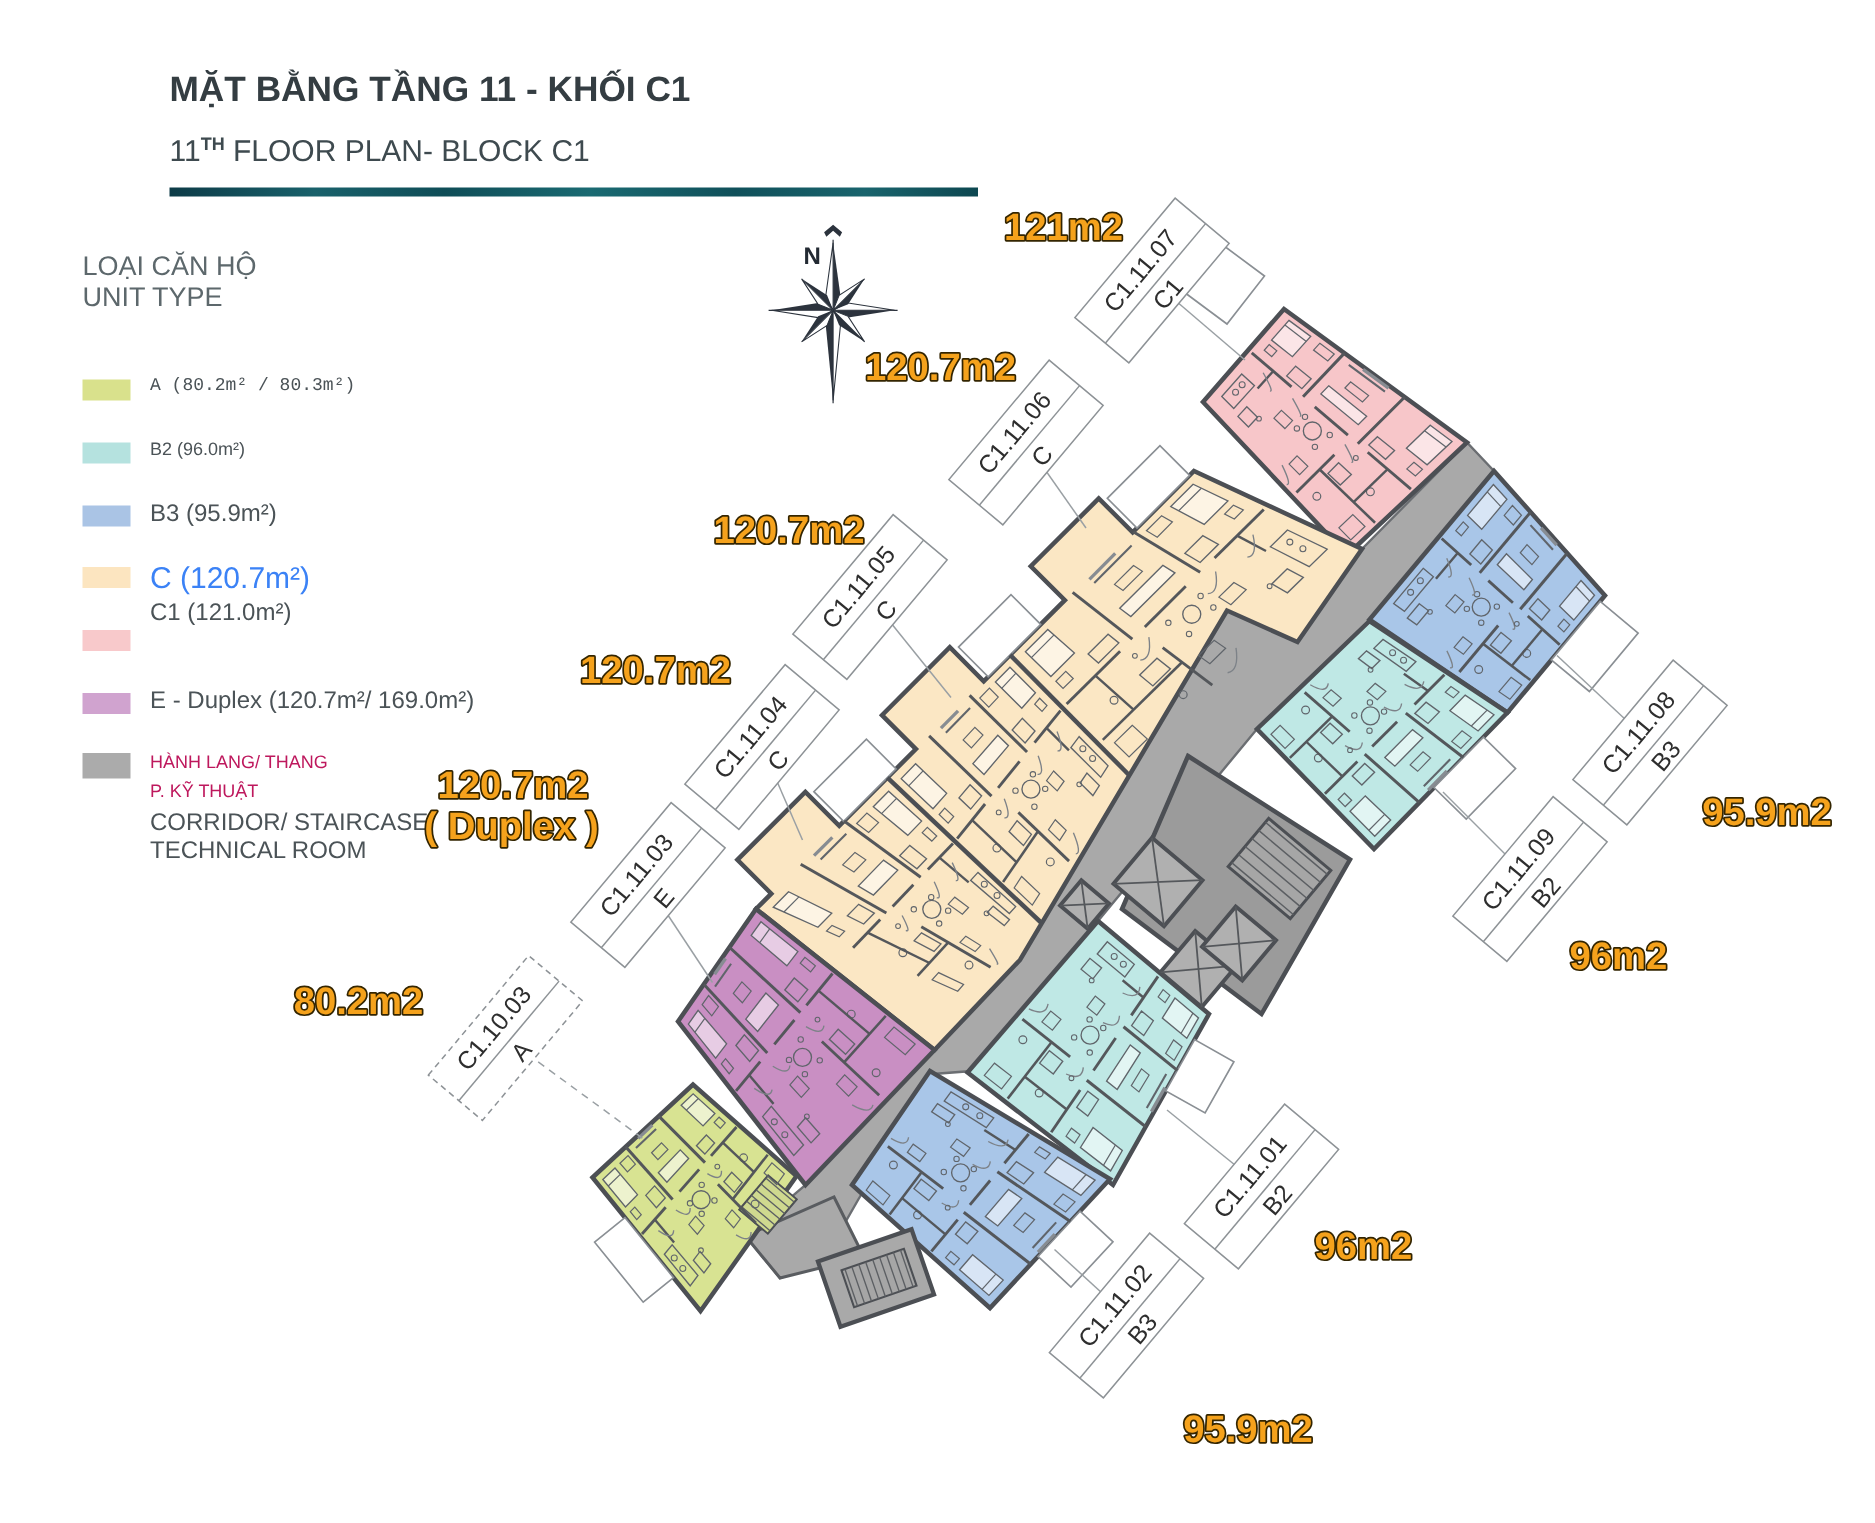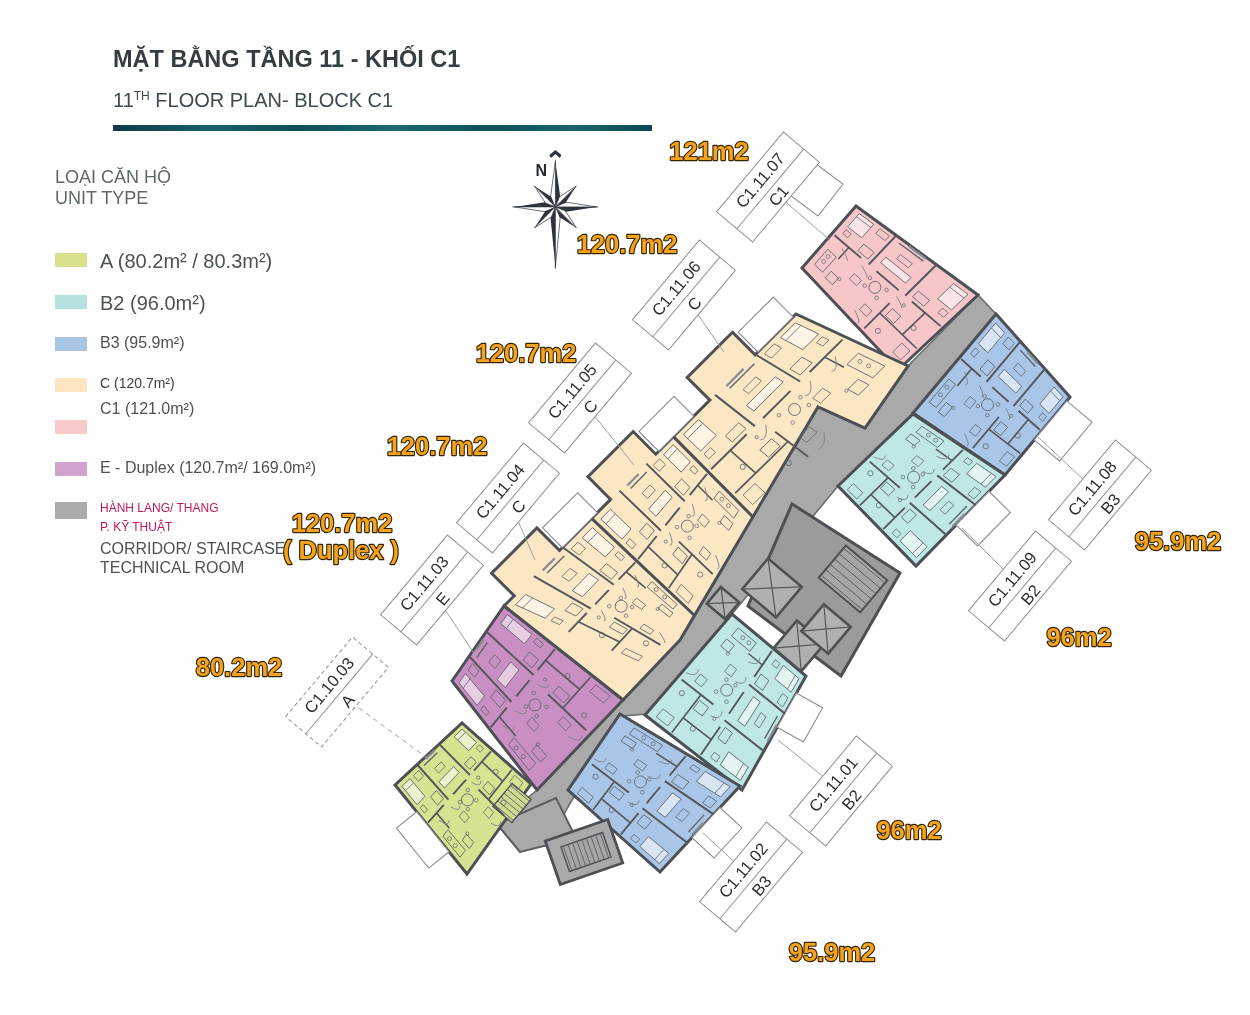--- a/index.html
+++ b/index.html
@@ -2,35 +2,35 @@
 <html><head><meta charset="utf-8">
 <style>
 html,body{margin:0;padding:0;background:#ffffff;width:1250px;height:1015px;overflow:hidden;
 font-family:"Liberation Sans", sans-serif;}
 .abs{position:absolute;}
 </style></head>
 <body>
 
 <div class="abs" style="left:113px;top:46px;font-size:23.5px;font-weight:bold;color:#343d42;">MẶT BẰNG TẦNG 11 - KHỐI C1</div>
 
-<div class="abs" style="left:113px;top:89px;font-size:20px;color:#3e4a4f;">11<span style="font-size:12px;vertical-align:7px;">TH</span> FLOOR PLAN- BLOCK C1</div>
+<div class="abs" style="left:113px;top:89px;font-size:20px;color:#3e4a4f;">11<span style="font-size:12px;vertical-align:7px;font-weight:bold;">TH</span> FLOOR PLAN- BLOCK C1</div>
 
 <div class="abs" style="left:113px;top:125px;width:539px;height:6px;background:linear-gradient(90deg,#0d3b47,#19616b 18%,#0f4d57 34%,#1a6a72 52%,#10505a 70%,#19646d 86%,#0d4750);"></div>
 
 <div class="abs" style="left:55px;top:167px;font-size:18px;color:#5d686c;line-height:21px;">LOẠI CĂN HỘ<br>UNIT TYPE</div>
 
 <div>
 <div class="abs" style="left:55px;top:253px;width:32px;height:14px;background:#d9e18c;"></div>
-<div class="abs" style="left:100px;top:250px;font-size:20px;color:#4b5357;">A (80.2m² / 80.3m²)</div>
+<div class="abs" style="left:100px;top:250px;font-size:12px;color:#4b5357;font-family:Liberation Mono, monospace;">A (80.2m² / 80.3m²)</div>
 <div class="abs" style="left:55px;top:295px;width:32px;height:14px;background:#b5e2df;"></div>
-<div class="abs" style="left:100px;top:292px;font-size:20px;color:#4b5357;text-align:center;">B2 (96.0m²)</div>
+<div class="abs" style="left:100px;top:292px;font-size:12px;color:#4b5357;text-align:center;">B2 (96.0m²)</div>
 <div class="abs" style="left:55px;top:337px;width:32px;height:14px;background:#aac4e5;"></div>
 <div class="abs" style="left:100px;top:334px;font-size:16px;color:#4b5357;">B3 (95.9m²)</div>
 <div class="abs" style="left:55px;top:378px;width:32px;height:14px;background:#fce5c0;"></div>
-<div class="abs" style="left:100px;top:375px;font-size:14px;color:#404040;">C (120.7m²)</div>
+<div class="abs" style="left:100px;top:375px;font-size:20px;color:#3b82f6;">C (120.7m²)</div>
 <div class="abs" style="left:55px;top:420px;width:32px;height:14px;background:#f8c9cb;"></div>
 <div class="abs" style="left:100px;top:400px;font-size:16px;color:#4b5357;">C1 (121.0m²)</div>
 <div class="abs" style="left:55px;top:462px;width:32px;height:14px;background:#d0a3cf;"></div>
 <div class="abs" style="left:100px;top:459px;font-size:16px;color:#4b5357;text-align:center;">E - Duplex (120.7m²/ 169.0m²)</div>
 <div class="abs" style="left:55px;top:502px;width:32px;height:17px;background:#ababab;"></div>
 <div class="abs" style="left:100px;top:499px;font-size:12px;color:#be185d;line-height:19px;">HÀNH LANG/ THANG<br>P. KỸ THUẬT</div>
 <div class="abs" style="left:100px;top:539px;font-size:16px;color:#4b5357;line-height:19px;">CORRIDOR/ STAIRCASE<br>TECHNICAL ROOM</div>
 </div>
 
 <svg class="abs" style="left:0;top:0;" width="1250" height="1015" viewBox="0 0 1250 1015">

